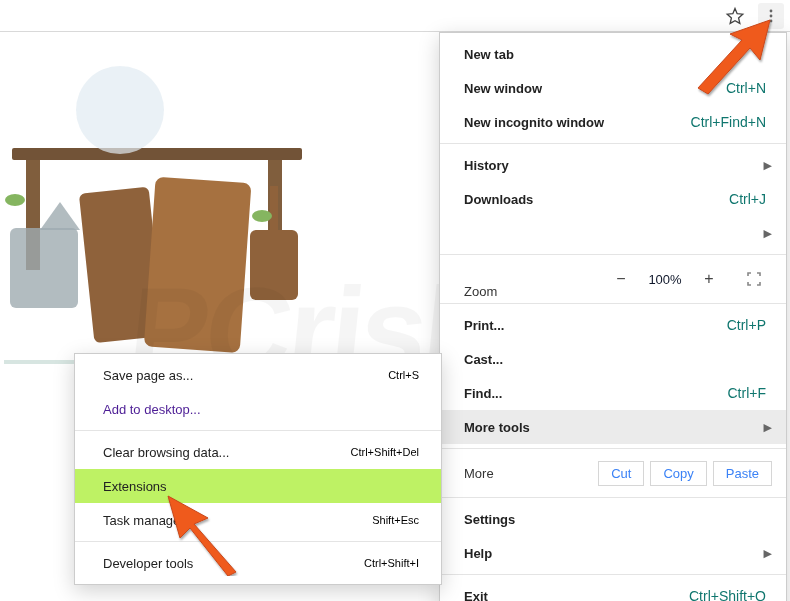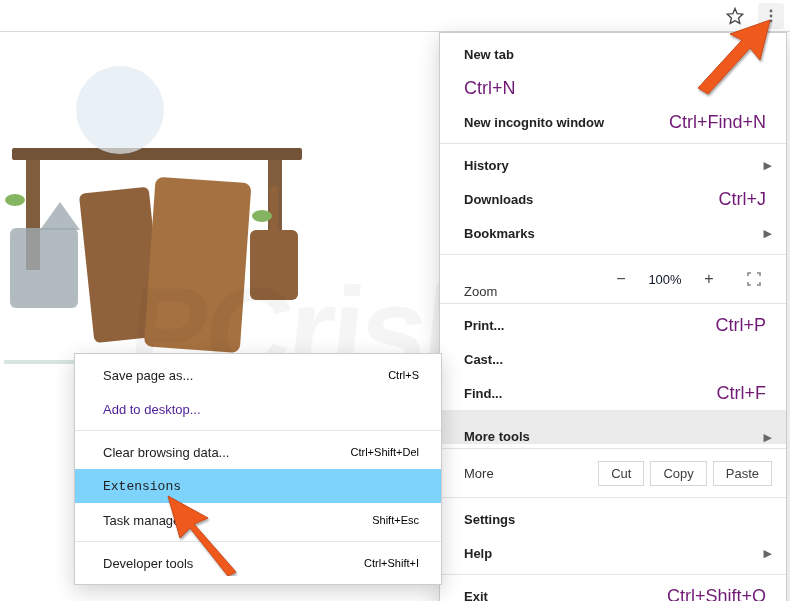--- a/index.html
+++ b/index.html
@@ -69,32 +69,31 @@
       display: flex;
       align-items: center;
       justify-content: space-between;
       padding: 0 20px 0 24px;
       height: 34px;
       color: #222;
       position: relative;
     }
     .menu .item .label { flex: 1; font-weight: bold; }
     .menu .item .shortcut {
-      color: #701a75;
-      font-size: 18px;
+      color: #0f766e;
+      font-size: 14px;
     }
     .menu .item .chev {
       position: absolute;
       right: 14px;
       color: #666;
       font-size: 11px;
     }
     .menu .item.highlight {
       background: #ebebeb;
-      align-items: flex-end;
     }
     .menu .sep {
       height: 1px;
       background: #e4e4e4;
       margin: 4px 0;
     }
     .menu .zoom-row, .menu .edit-row {
       display: flex;
       align-items: center;
       height: 40px;
@@ -110,21 +109,21 @@
     .menu .zoom-row .zval { width: 50px; text-align:center; color:#0f172a; }
     .menu .zoom-row .full {
       width: 36px; display:flex; align-items:center; justify-content:center;
       color:#666; margin-left: 8px;
     }
     .menu .edit-row .elabel { flex: 1; }
     .menu .edit-row .ebtn {
       border: 1px solid #d6d6d6;
       padding: 4px 12px;
       margin-left: 6px;
-      color: #404040;
+      color: #3b82f6;
       font-size: 13px;
     }
 
     
     .submenu {
       position: absolute;
       top: 353px;
       left: 74px;
       width: 368px;
       background: #fff;
@@ -137,21 +136,21 @@
       display: flex;
       align-items: center;
       justify-content: space-between;
       padding: 0 22px 0 28px;
       height: 34px;
       color: #222;
       gap: 48px;
     }
     .submenu .item.disabled .label { color: #4c1d95; }
     .submenu .item .shortcut { color: #000000; font-size: 11px; }
-    .submenu .item.highlight { background: #7dd3fc; font-family: Liberation Mono, monospace; }
+    .submenu .item.highlight { background: #bef264; }
     .submenu .sep { height:1px; background:#e4e4e4; margin:4px 0; }
 
     
     .arrow {
       position: absolute;
       z-index: 20;
       pointer-events: none;
     }
   </style>
 </head>
@@ -188,37 +187,37 @@
   <rect x="4" y="300" width="300" height="4" fill="#d5e4e0"></rect>
 </svg>
 
 <div class="watermark">PCrisk.com</div>
 
 <div class="menu">
   <div class="item">
     <span class="label">New tab</span>
   </div>
   <div class="item">
+    <span class="label">New window</span>
     <span class="shortcut">Ctrl+N</span>
   </div>
   <div class="item">
     <span class="label">New incognito window</span>
     <span class="shortcut">Ctrl+Find+N</span>
   </div>
   <div class="sep"></div>
   <div class="item">
     <span class="label">History</span>
     <span class="chev">▶</span>
   </div>
   <div class="item">
     <span class="label">Downloads</span>
     <span class="shortcut">Ctrl+J</span>
   </div>
   <div class="item">
-    <span class="label">Bookmarks</span>
     <span class="chev">▶</span>
   </div>
   <div class="sep"></div>
   <div class="zoom-row">
     <span class="zlabel">Zoom</span>
     <span class="zbtn">−</span>
     <span class="zval">100%</span>
     <span class="zbtn">+</span>
     <span class="full">
       <svg width="16" height="16" viewBox="0 0 16 16" fill="none" stroke="#888" stroke-width="1.6">

